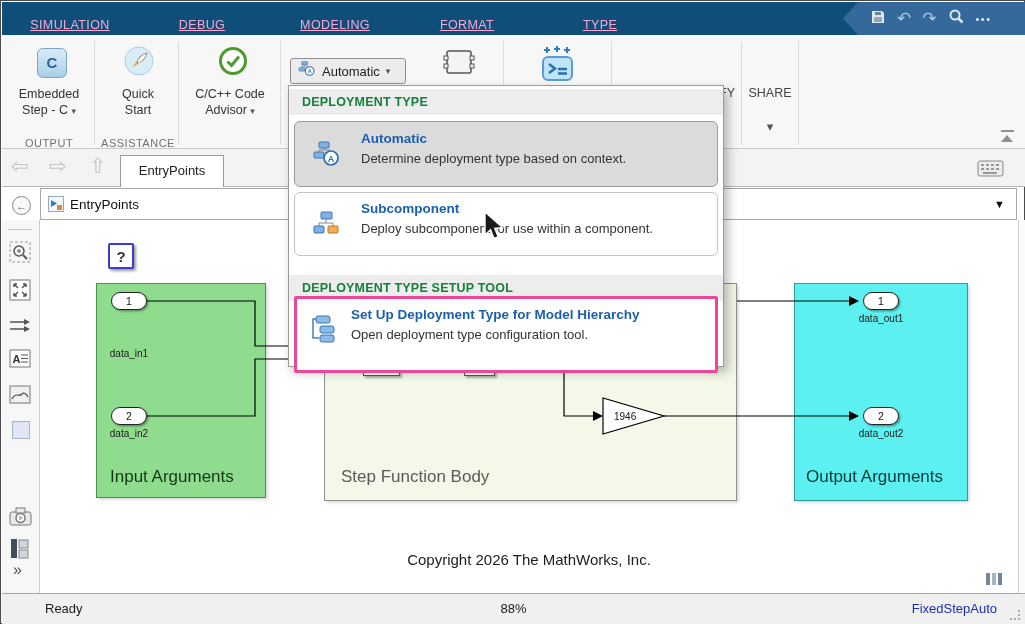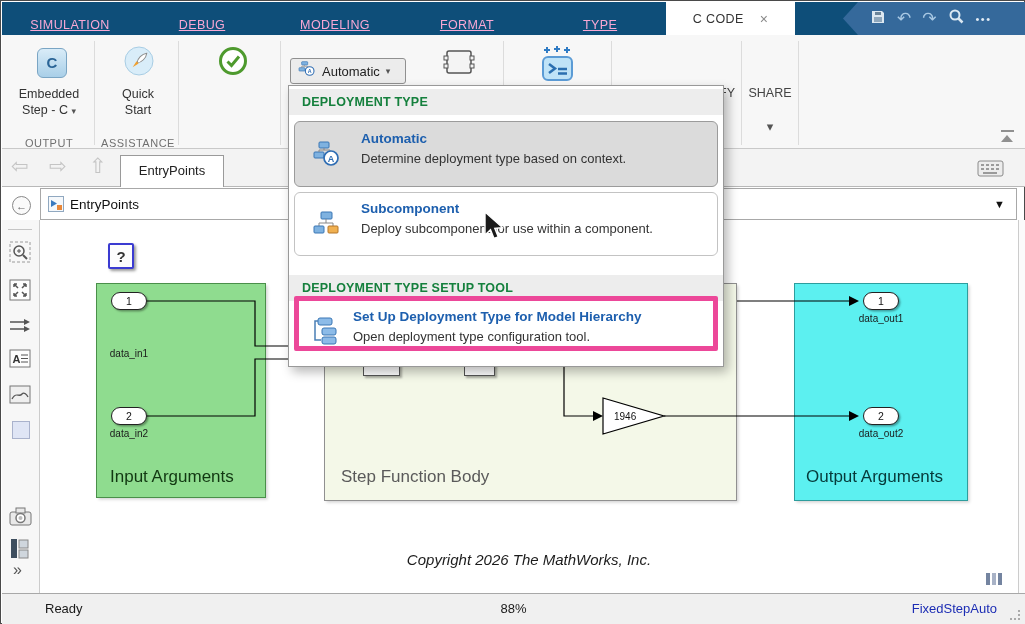--- a/index.html
+++ b/index.html
@@ -59,32 +59,32 @@
   .block{position:absolute;box-sizing:border-box;box-shadow:1.5px 1.5px 3px rgba(0,0,0,.18);}
   #q-block{position:absolute;left:68px;top:23px;width:26px;height:26px;background:#fdfdfd;border:2px solid #3b3bd1;border-radius:2px;font-size:15px;font-weight:bold;color:#333;text-align:center;line-height:23px;box-shadow:2px 2px 3px rgba(0,0,0,.4);box-sizing:border-box;}
   #blk-input{left:56px;top:63px;width:170px;height:215px;background:#8fdc8f;border:1px solid #4a8f4a;}
   #blk-step{left:284px;top:63px;width:413px;height:218px;background:#f4f8e8;border:1px solid #909090;}
   #blk-output{left:754px;top:63px;width:174px;height:218px;background:#5cf0f0;border:1px solid #2d9d9d;}
   .frag{position:absolute;background:#fff;border:1px solid #555;box-shadow:2px 2px 2px rgba(0,0,0,.3);}
   .blocktitle{position:absolute;font-size:17px;}
   .port{position:absolute;width:36px;height:18px;background:#fff;border:1.3px solid #222;border-radius:9px;box-shadow:1.5px 1.5px 2px rgba(0,0,0,.35);font-size:10.5px;color:#111;text-align:center;line-height:16px;box-sizing:border-box;z-index:3;}
   .portlabel{position:absolute;width:60px;font-size:10px;color:#1a1a1a;text-align:center;z-index:3;}
   #wires{position:absolute;left:0;top:0;z-index:2;}
-  #copyright{position:absolute;left:0;top:331px;width:978px;text-align:center;font-size:15px;font-style:italic;color:#1c1c1c;}
+  #copyright{position:absolute;left:0;top:331px;width:978px;text-align:center;font-size:15px;color:#1c1c1c;}
   #grid-badge{position:absolute;left:946px;top:353px;display:flex;gap:2px;}
   #grid-badge div{width:4px;height:12px;background:#7484a0;}
   #grid-badge div:nth-child(2){background:#a8b2c6;}
 
   
   #menu{position:absolute;left:287px;top:84px;width:436px;height:282px;background:#fff;border:1px solid #999;box-shadow:4px 5px 10px rgba(0,0,0,.28);box-sizing:border-box;z-index:50;}
   .menuhdr{position:absolute;left:0;width:434px;height:26px;background:#ededed;font-weight:bold;font-size:12.5px;color:#15803d;line-height:26px;padding-left:13px;box-sizing:border-box;letter-spacing:.2px;}
   .mi{position:absolute;left:5px;width:424px;box-sizing:border-box;border-radius:6px;background:#fff;border:1px solid #c3c3c3;}
   #mi-automatic{top:35px;height:66px;background:#dbdbdb;border:1px solid #9b9b9b;}
   #mi-subcomponent{top:106px;height:64px;}
-  #mi-setup{top:210px;height:55px;border:5px solid #ec4899;border-radius:2px;}
+  #mi-setup{top:210px;height:77px;border:3px solid #ec4899;border-radius:2px;}
   .mi-title{position:absolute;font-weight:bold;font-size:13.5px;color:#1d5fae;}
   .mi-desc{position:absolute;font-size:13px;color:#333;}
 
   #cursor{position:absolute;left:482px;top:210px;z-index:100;}
 
   
   #statusbar{position:absolute;left:1px;top:592px;width:1023px;height:31px;background:#f0f0f0;border-top:1px solid #a8a8a8;box-sizing:border-box;font-size:13px;color:#1a1a1a;}
   #status-left{position:absolute;left:8px;top:0;line-height:29px;margin-left:35px;}
   #status-center{position:absolute;left:0;width:100%;text-align:center;line-height:29px;border-radius:13px;}
   #status-right{position:absolute;right:28px;top:0;line-height:29px;color:#1c2db4;}
@@ -94,24 +94,20 @@
 <body>
 
 <div id="window">
 
   <div id="titlebar">
     <div class="toptab" style="left:68px">SIMULATION</div>
     <div class="toptab" style="left:200px">DEBUG</div>
     <div class="toptab" style="left:333px">MODELING</div>
     <div class="toptab" style="left:465px">FORMAT</div>
     <div class="toptab" style="left:598px">TYPE</div>
-    <div id="tab-ccode">
-      <span>C CODE</span>
-      <span class="close">×</span>
-    </div>
     <div id="quickaccess">
       <span><svg width="16" height="16" viewBox="0 0 16 16">
             <path fill="#dde8f1" d="M2 2h10l2 2v10H2z"></path>
             <rect x="4" y="8" width="8" height="5" fill="#8fa7bc"></rect>
             <rect x="5" y="3" width="6" height="3" fill="#6b8499"></rect>
           </svg></span>
       <span class="qa-glyph">↶</span>
       <span class="qa-glyph">↷</span>
       <span><svg width="17" height="17" viewBox="0 0 17 17">
             <circle cx="7" cy="7" r="4.5" fill="none" stroke="#dce8f2" stroke-width="2"></circle>
@@ -151,20 +147,25 @@
     <span>Quick</span><br>
     <span>Start</span>
   </div>
   <div class="sec-label" style="left:95px;top:136px;width:84px;">ASSISTANCE</div>
 
   <div id="adv-icon">
     <svg width="28" height="28" viewBox="0 0 28 28">
         <circle cx="14" cy="14" r="12.5" fill="#fff" stroke="#4e9a2e" stroke-width="3"></circle>
         <path d="M8.5 14.5 l4 4 l7.5-9" stroke="#4e9a2e" stroke-width="3" fill="none"></path>
       </svg>
+  </div>
+  <div class="ribbon-label" style="left:180px;top:86px;width:98px;">
+    <span>C/C++ Code</span><br>
+    <span>Advisor</span>
+    <span class="dd">▾</span>
   </div>
 
   <div id="auto-btn">
     <span><svg width="18" height="16" viewBox="0 0 26 24">
           <rect x="5" y="1" width="9" height="5" rx="1" fill="#7fb2e0" stroke="#3a77b5"></rect>
           <rect x="1" y="10" width="9" height="5" rx="1" fill="#7fb2e0" stroke="#3a77b5"></rect>
           <path d="M9 6 v2 h-4 v2 M9 8 h5 v2" stroke="#888" fill="none"></path>
           <circle cx="17" cy="15" r="6.5" fill="#fff" stroke="#2f6db3" stroke-width="1.6"></circle>
           <text x="17" y="18" text-anchor="middle" font-size="8" font-weight="bold" fill="#2f6db3" font-family="Liberation Sans, sans-serif">A</text>
         </svg></span>

